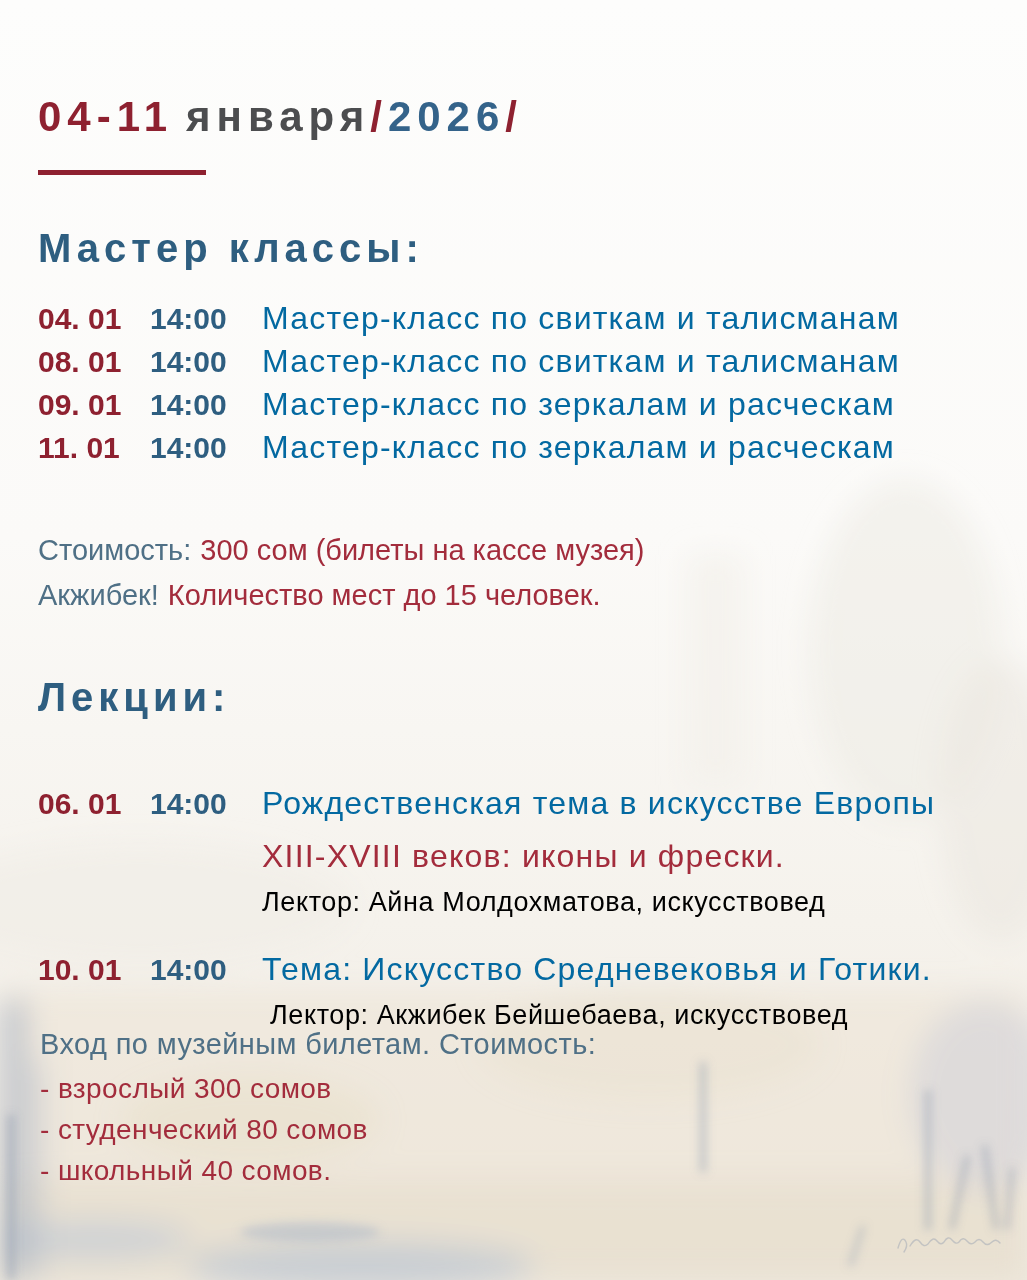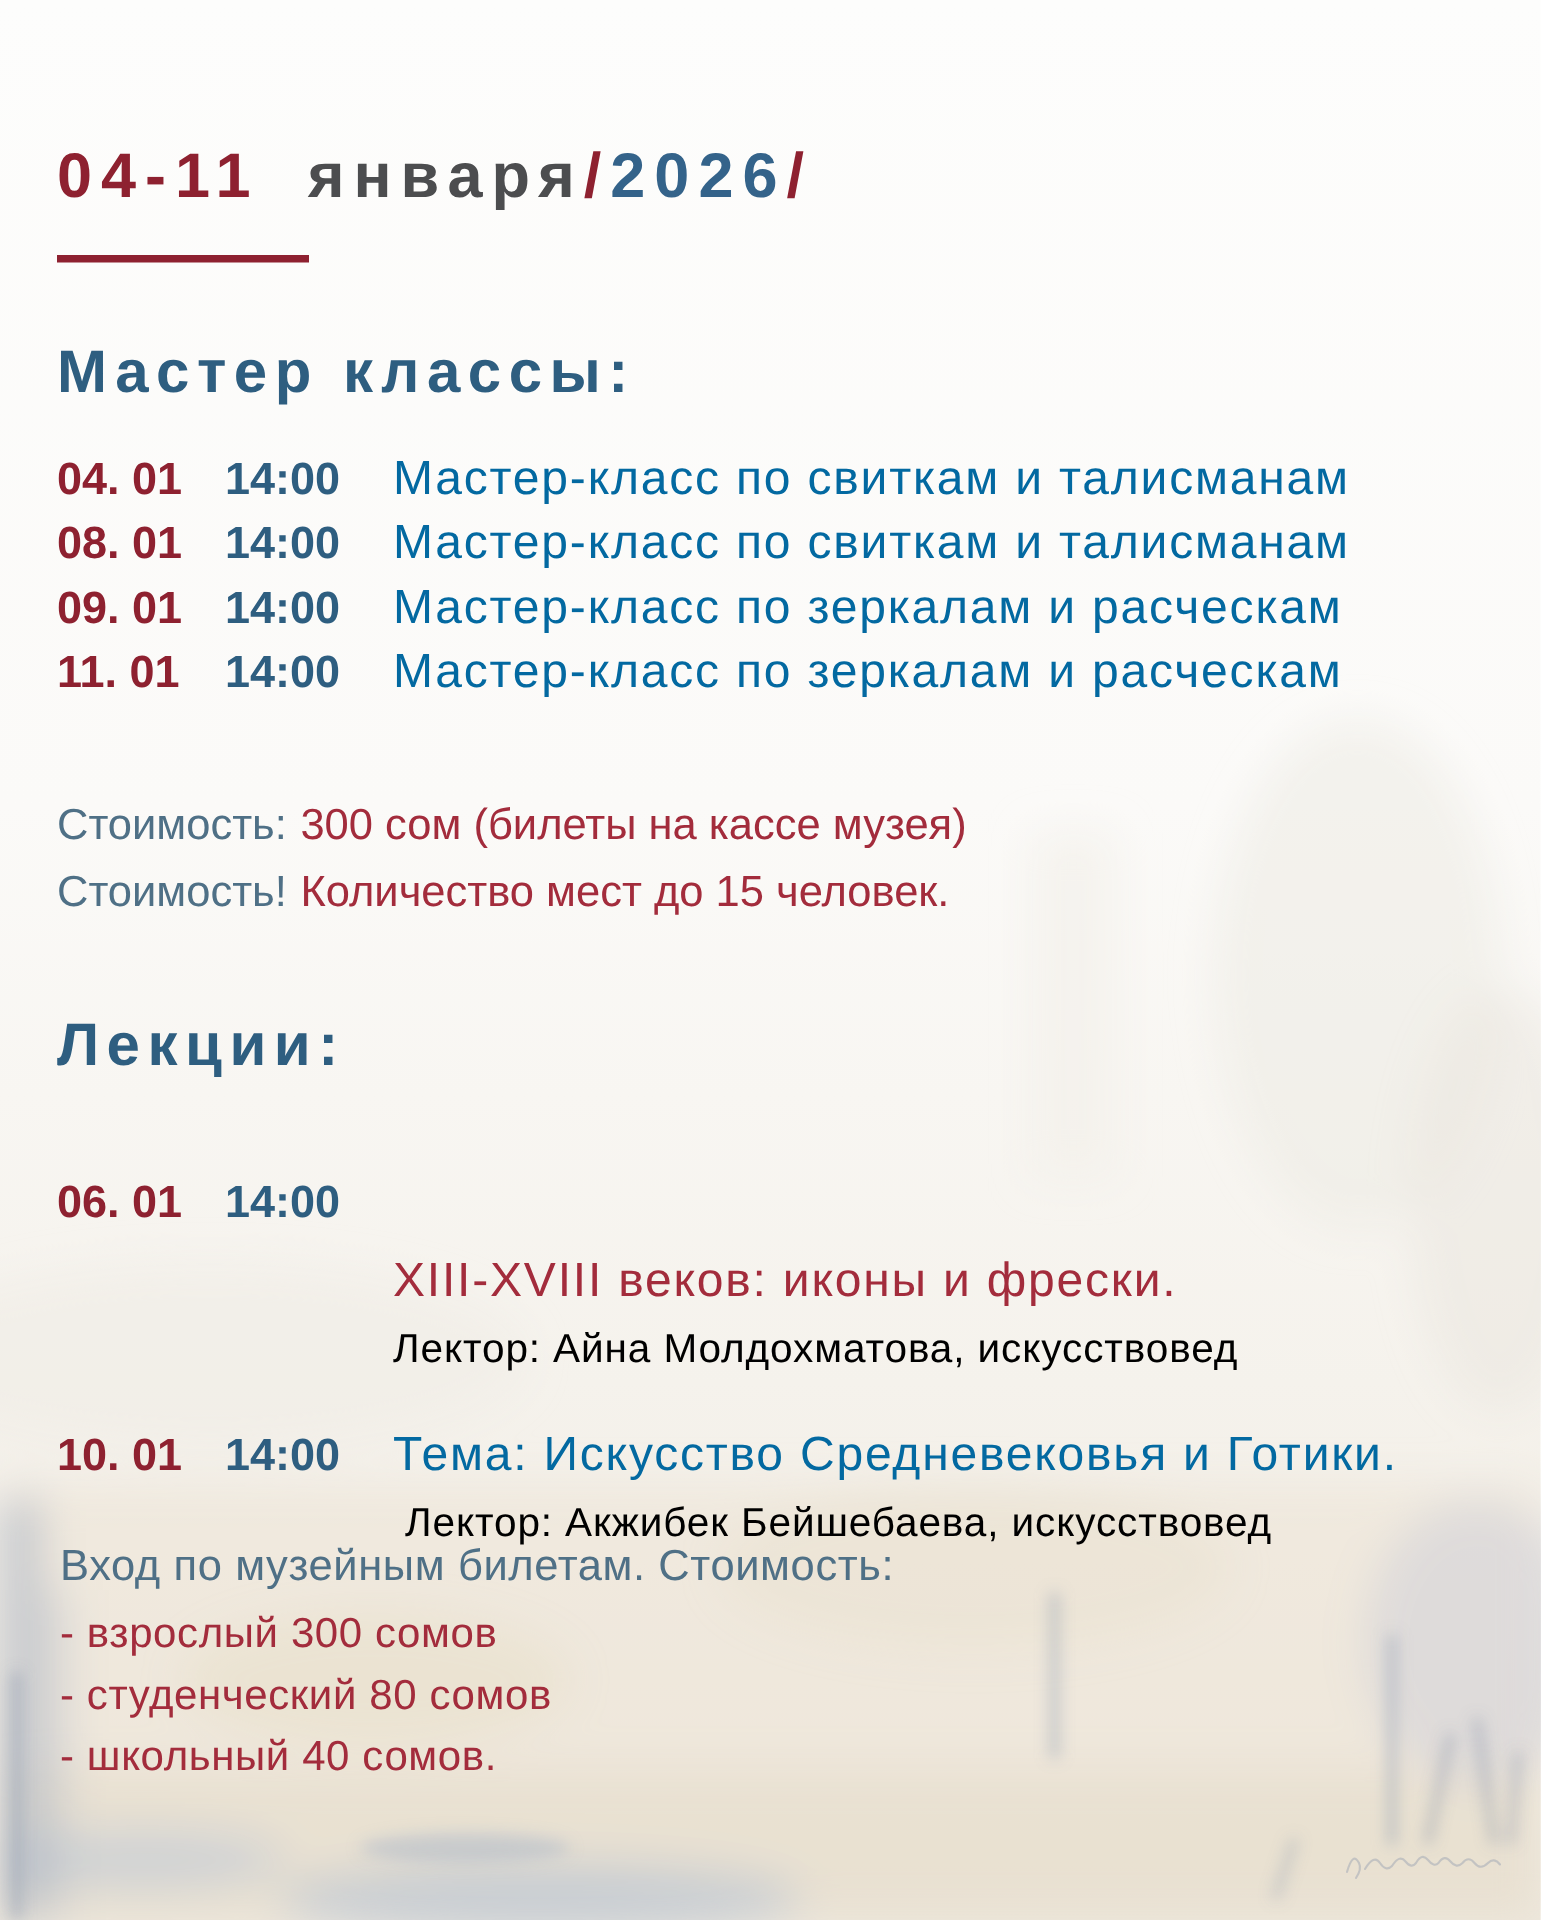--- a/index.html
+++ b/index.html
@@ -7,21 +7,21 @@
     width:1027px;height:1280px;position:relative;overflow:hidden;
     font-family:"Liberation Sans", sans-serif;
     background:linear-gradient(180deg,#fdfdfc 0%,#fbfaf8 42%,#f5f2ec 72%,#efe9df 100%);
   }
   .painting{position:absolute;left:0;top:0;width:100%;height:100%;pointer-events:none;}
   .layer{position:absolute;}
 
   
   .header{left:38px;top:94px;font-size:42px;font-weight:700;letter-spacing:6px;line-height:1.1;white-space:nowrap;}
   .hdr-range{color:#8e2130;}
-  .hdr-month{color:#4c4d4f;margin-left:32px;}
+  .hdr-month{color:#4c4d4f;margin-left:13px;}
   .hdr-slash{color:#8e2130;}
   .hdr-year{color:#34638a;}
   .underline{left:38px;top:170px;width:168px;height:5px;background:#8e2130;}
 
   
   .section-title{font-size:40px;font-weight:700;letter-spacing:5px;color:#2e5e80;white-space:nowrap;}
   .mc-title{left:38px;top:226px;}
   .lec-title{left:38px;top:675px;}
 
   
@@ -116,29 +116,30 @@
   </div>
   <div class="row">
     <span class="ev-date">11. 01</span>
     <span class="ev-time">14:00</span>
     <span class="ev-name">Мастер-класс по зеркалам и расческам</span>
   </div>
 </div>
 
 <div class="layer notes">
   <div><span class="note-label">Стоимость:</span><span class="note-value">300 сом (билеты на кассе музея)</span></div>
-  <div><span class="note-label">Стоимость!</span><span class="note-value">Количество мест до 15 человек.</span></div>
+  <div><span class="note-label">Акжибек!</span><span class="note-value">Количество мест до 15 человек.</span></div>
 </div>
 
 <div class="layer section-title lec-title">Лекции:</div>
 
 <div class="layer lecture lecture-1">
   <div class="row">
     <span class="ev-date">06. 01</span>
     <span class="ev-time">14:00</span>
+    <span class="ev-name">Рождественская тема в искусстве Европы</span>
   </div>
   <div class="lec-line2">XIII-XVIII веков: иконы и фрески.</div>
   <div class="lecturer">Лектор: Айна Молдохматова, искусствовед</div>
 </div>
 
 <div class="layer lecture lecture-2">
   <div class="row">
     <span class="ev-date">10. 01</span>
     <span class="ev-time">14:00</span>
     <span class="ev-name">Тема: Искусство Средневековья и Готики.</span>

